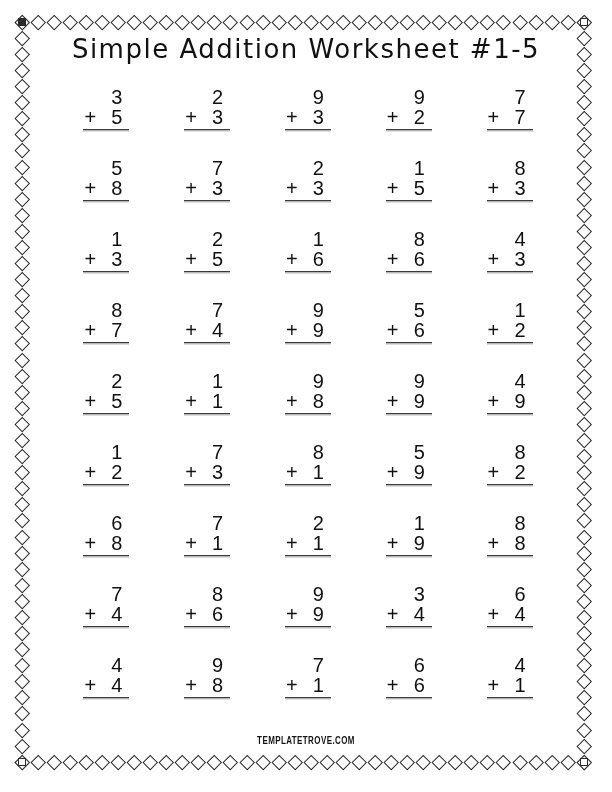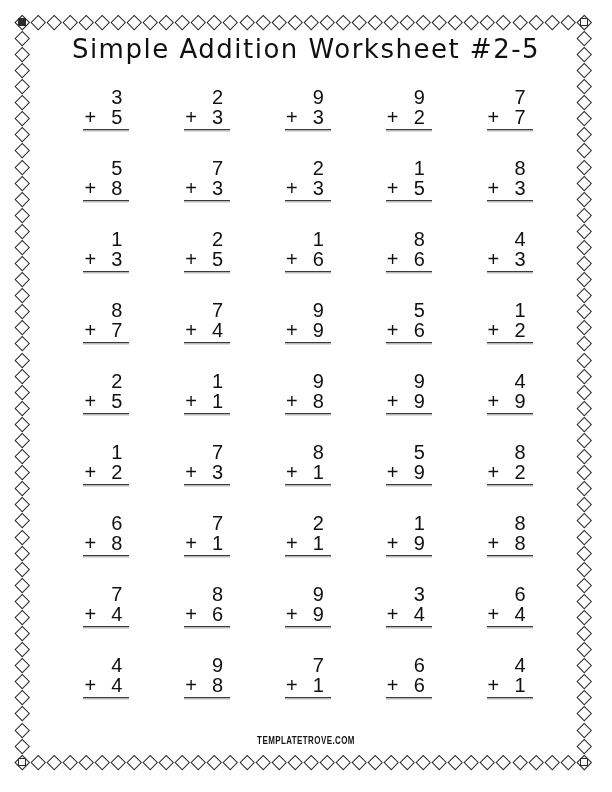--- a/index.html
+++ b/index.html
@@ -255,21 +255,21 @@
       <div class="diamond" style="left: 578.75px; top: 692.402px;"></div>
       <div class="diamond" style="left: 578.75px; top: 708.489px;"></div>
       <div class="diamond" style="left: 578.75px; top: 724.576px;"></div>
       <div class="diamond" style="left: 578.75px; top: 740.663px;"></div>
       <div class="diamond" style="left: 578.75px; top: 756.75px;"></div>
       <div class="corner-square filled" style="left: 17.75px; top: 17.75px;"></div>
       <div class="corner-square" style="left: 579.75px; top: 17.75px;"></div>
       <div class="corner-square" style="left: 17.75px; top: 757.75px;"></div>
       <div class="corner-square" style="left: 579.75px; top: 757.75px;"></div>
     </div>
-  <h1 class="title">Simple Addition Worksheet #2-5</h1>
+  <h1 class="title">Simple Addition Worksheet #1-5</h1>
   <div class="grid" id="grid">
   <div class="problem">
     <div class="top-num">3</div>
     <div class="bot-row">
       <span class="plus">+</span>
       <span class="bot-num">5</span>
     </div>
   </div>
 
   <div class="problem">

